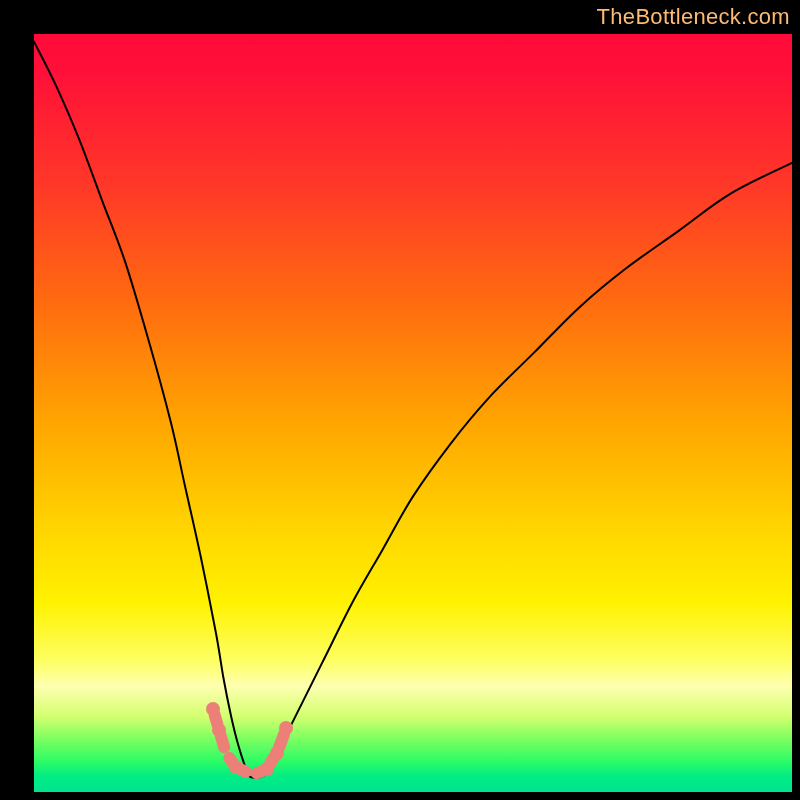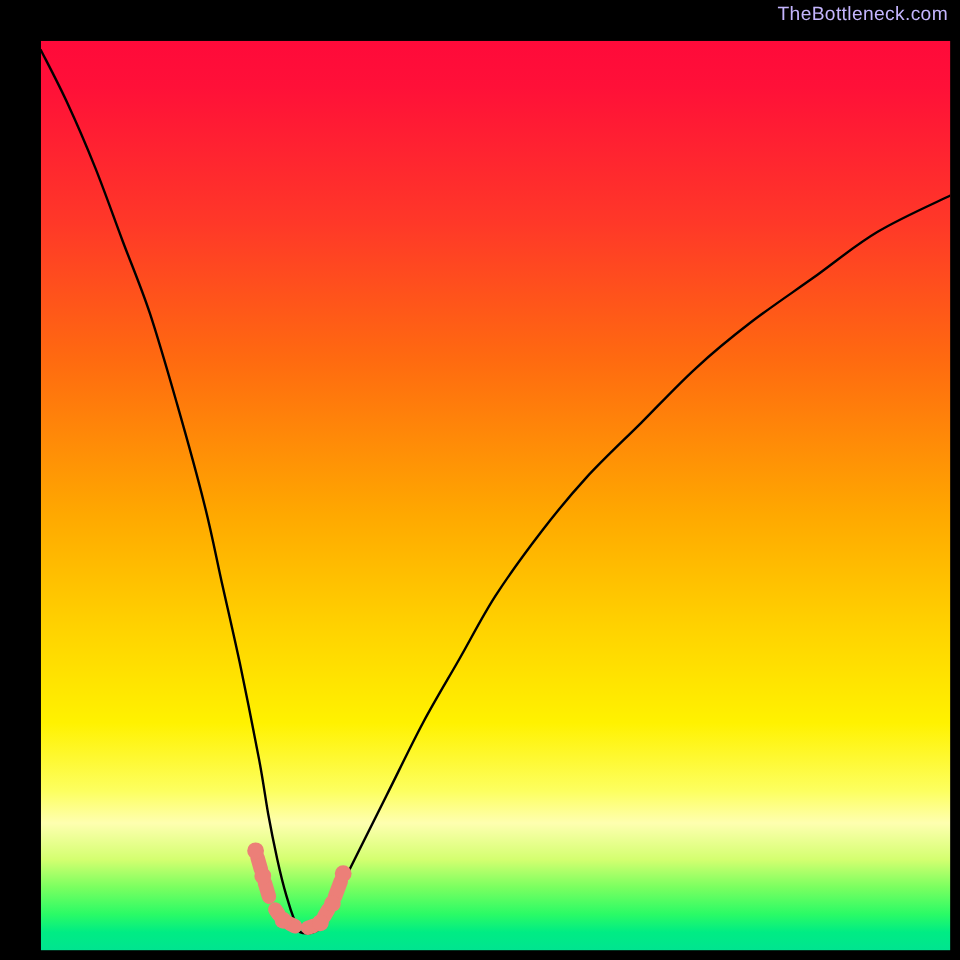--- a/index.html
+++ b/index.html
@@ -47,22 +47,22 @@
       #7cff60 93%,
       #2bfb66 96%,
       #00ec84 98%,
       #00e490 100%
     );
   }
   .watermark {
     position: absolute;
     top: 4px;
     right: 10px;
-    color: #c4b5fd;
-    font-size: 16px;
+    color: #fdba74;
+    font-size: 22px;
     letter-spacing: 0.3px;
     user-select: none;
   }
   svg.curve {
     position: absolute;
     left: 0;
     top: 0;
     width: 758px;
     height: 758px;
   }

